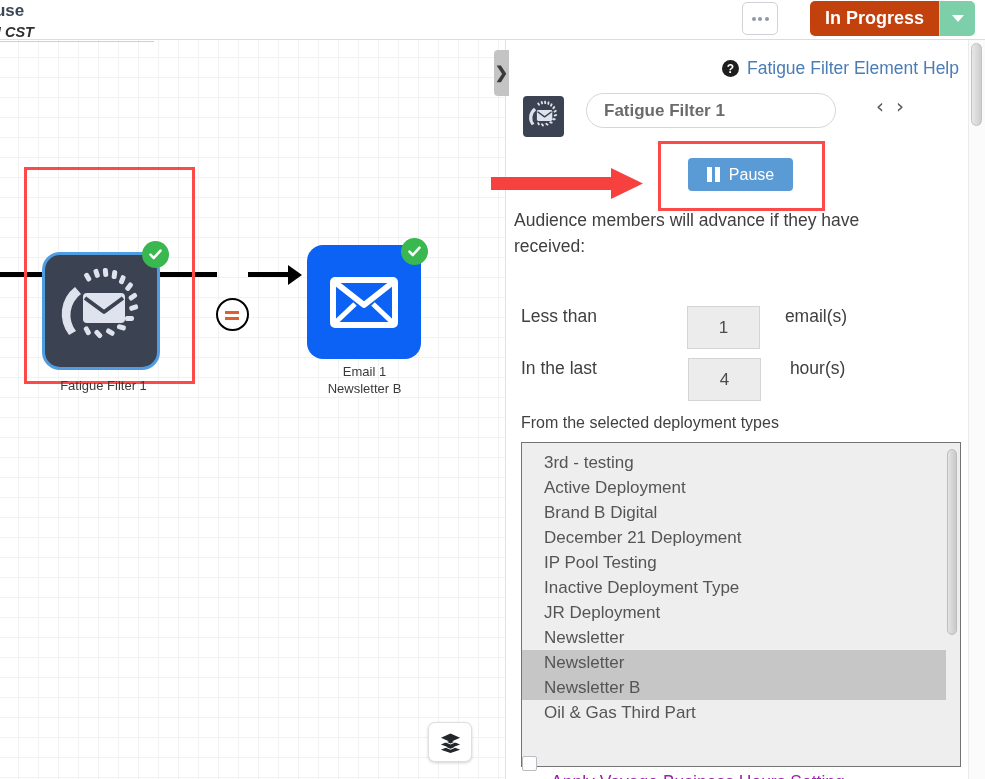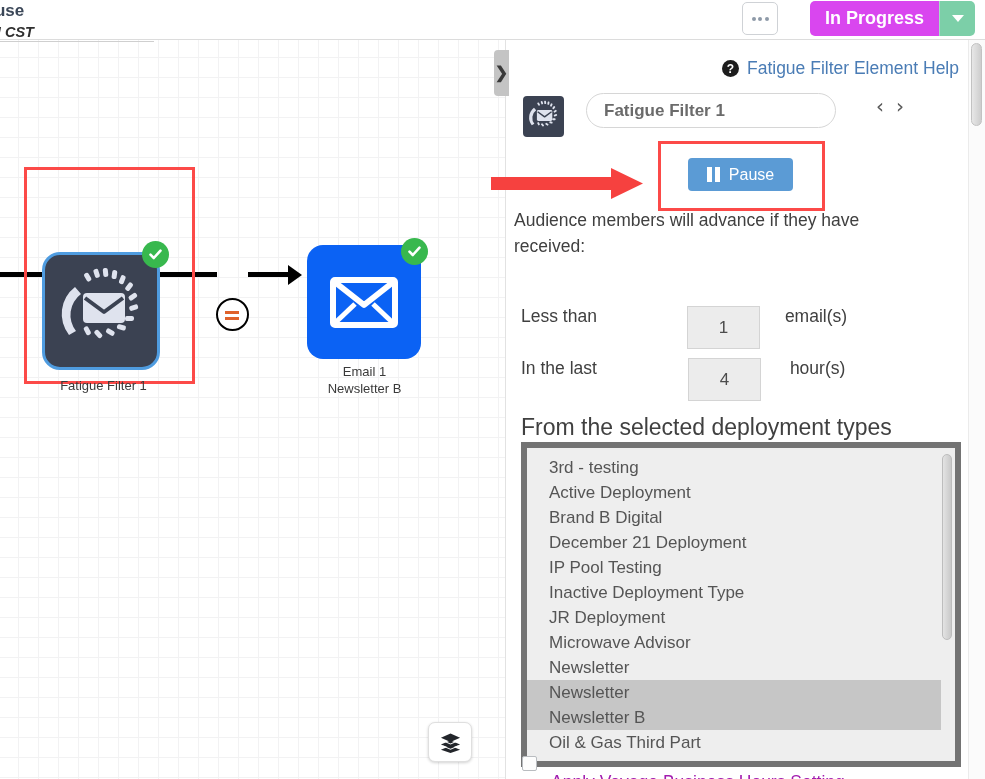--- a/index.html
+++ b/index.html
@@ -75,21 +75,21 @@
 
   .status-group {
     position: absolute;
     right: 10px; top: 1px;
     display: flex;
     height: 35px;
     border-radius: 5px;
     overflow: hidden;
   }
   .status-main {
-    background: #d946ef;
+    background: #c2410c;
     color: #ffffff;
     font-size: 18px;
     font-weight: bold;
     padding: 0 15px;
     display: flex;
     align-items: center;
     cursor: pointer;
     white-space: nowrap;
   }
   .status-caret {
@@ -382,30 +382,30 @@
     outline: none;
   }
   .field-row.r1 .num-input { margin-left: 90px; }
   .field-row.r1 .unit { margin-left: 25px; }
   .field-row.r2 .num-input { margin-left: 91px; }
   .field-row.r2 .unit { margin-left: 29px; }
 
   .from-label {
     position: absolute;
     left: 15px; top: 374px;
-    font-size: 23px;
+    font-size: 16px;
     color: #404040;
   }
 
   .listbox {
     position: absolute;
     left: 15px; top: 402px;
     width: 440px; height: 325px;
     background: #eeeeee;
-    border: 6px solid #737373;
+    border: 1px solid #737373;
     overflow: hidden;
   }
   .list-inner {
     position: absolute;
     left: 0; top: -1px;
     width: 424px;
     padding-top: 8px;
   }
   .list-item {
     font-size: 17px;
@@ -658,21 +658,20 @@
 
     <div class="listbox">
       <div class="list-inner" id="list-inner">
           <div class="list-item">3rd - testing</div>
           <div class="list-item">Active Deployment</div>
           <div class="list-item">Brand B Digital</div>
           <div class="list-item">December 21 Deployment</div>
           <div class="list-item">IP Pool Testing</div>
           <div class="list-item">Inactive Deployment Type</div>
           <div class="list-item">JR Deployment</div>
-          <div class="list-item">Microwave Advisor</div>
           <div class="list-item">Newsletter</div>
           <div class="list-item selected">Newsletter</div>
           <div class="list-item selected">Newsletter B</div>
           <div class="list-item">Oil &amp; Gas Third Part</div>
         </div>
       <div class="lb-track"></div>
       <div class="lb-thumb"></div>
     </div>
 
     <div class="apply-row">

